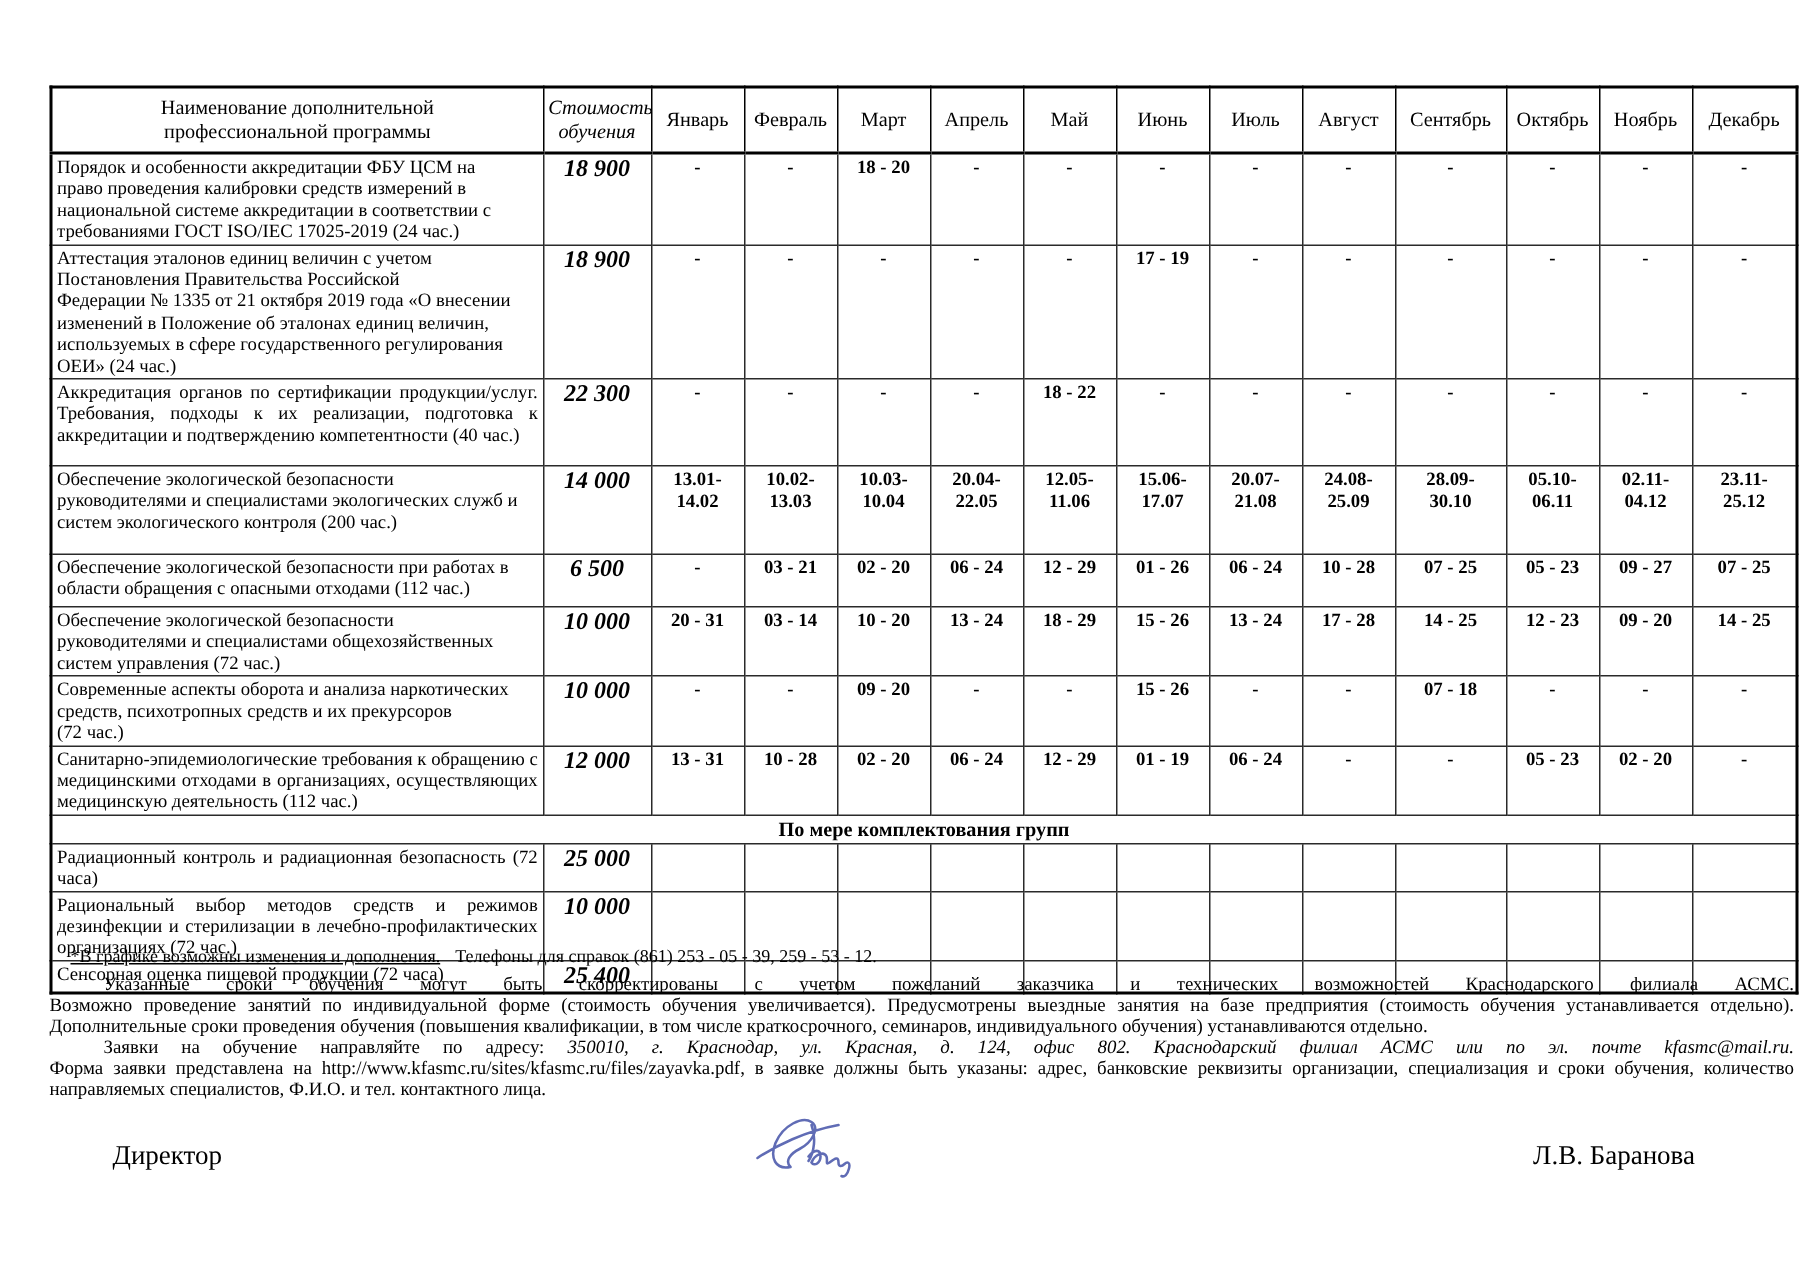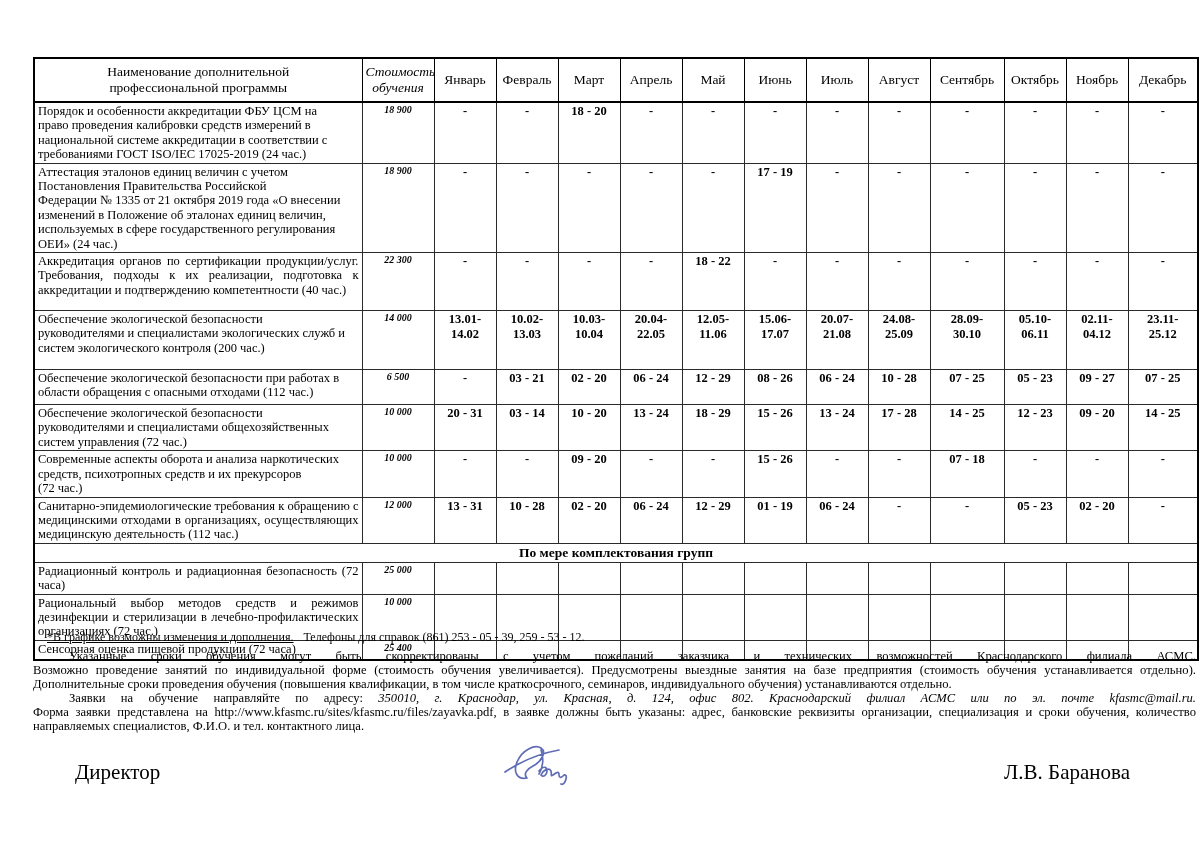--- a/index.html
+++ b/index.html
@@ -30,21 +30,21 @@
     white-space:pre-line;
     height:40px;
   }
   th.cost-head{font-weight:bold;font-style:italic;font-size:12.5px;}
   th.name-head{border-right:2px solid #000;}
   td.name-cell{
     font-size:12.5px;line-height:14.4px;text-align:left;
     white-space:pre-line;border-right:2px solid #000;
   }
   td.cost-cell{
-    font-weight:bold;font-style:italic;font-size:10px;
+    font-weight:bold;font-style:italic;font-size:16px;
     text-align:center;border-right:2px solid #000;padding-top:2px;
   }
   td.month-cell{
     font-weight:bold;font-size:12.5px;line-height:14.5px;
     text-align:center;white-space:pre-line;padding-top:2px;
   }
   tbody tr:nth-child(1){height:58px;padding-left:42px;}
   tbody tr:nth-child(2){height:87px;}
   tbody tr:nth-child(3){height:58px;}
   tbody tr:nth-child(4){height:59px;}
@@ -74,21 +74,21 @@
   }
   .fn-underline{text-decoration:underline;margin-left:14px;margin-right:10px;}
   .para{position:absolute;left:33px;width:1163px;font-size:12.6px;line-height:13.9px;}
   .para-terms{top:650px;}
   .para-apply{top:692px;}
   .jline{text-align:justify;text-align-last:justify;}
   .jline.first{ text-indent:36px;}
   .jline.last{text-align-last:left;}
   .italic{font-style:italic;}
 
-  .sig-row{position:absolute;left:0;top:752px;width:1200px;height:60px;font-size:21px;}
+  .sig-row{position:absolute;left:0;top:752px;width:1200px;height:60px;font-size:18px;}
   .sig-title{position:absolute;left:75px;top:8px;}
   .sig-name{position:absolute;right:70px;top:8px;}
   .sig-mark{position:absolute;left:497px;top:-14px;}
 </style>
 </head>
 <body>
 
 <div class="page">
 
   <table class="sched">
@@ -219,21 +219,21 @@
         </tr>
         <tr>
           <td class="name-cell">Обеспечение экологической безопасности при работах в
 области обращения с опасными отходами (112 час.)</td>
           <td class="cost-cell">6 500</td>
           <td class="month-cell">-</td>
           <td class="month-cell">03 - 21</td>
           <td class="month-cell">02 - 20</td>
           <td class="month-cell">06 - 24</td>
           <td class="month-cell">12 - 29</td>
-          <td class="month-cell">08 - 26</td>
+          <td class="month-cell">01 - 26</td>
           <td class="month-cell">06 - 24</td>
           <td class="month-cell">10 - 28</td>
           <td class="month-cell">07 - 25</td>
           <td class="month-cell">05 - 23</td>
           <td class="month-cell">09 - 27</td>
           <td class="month-cell">07 - 25</td>
         </tr>
         <tr>
           <td class="name-cell">Обеспечение экологической безопасности
 руководителями и специалистами общехозяйственных

